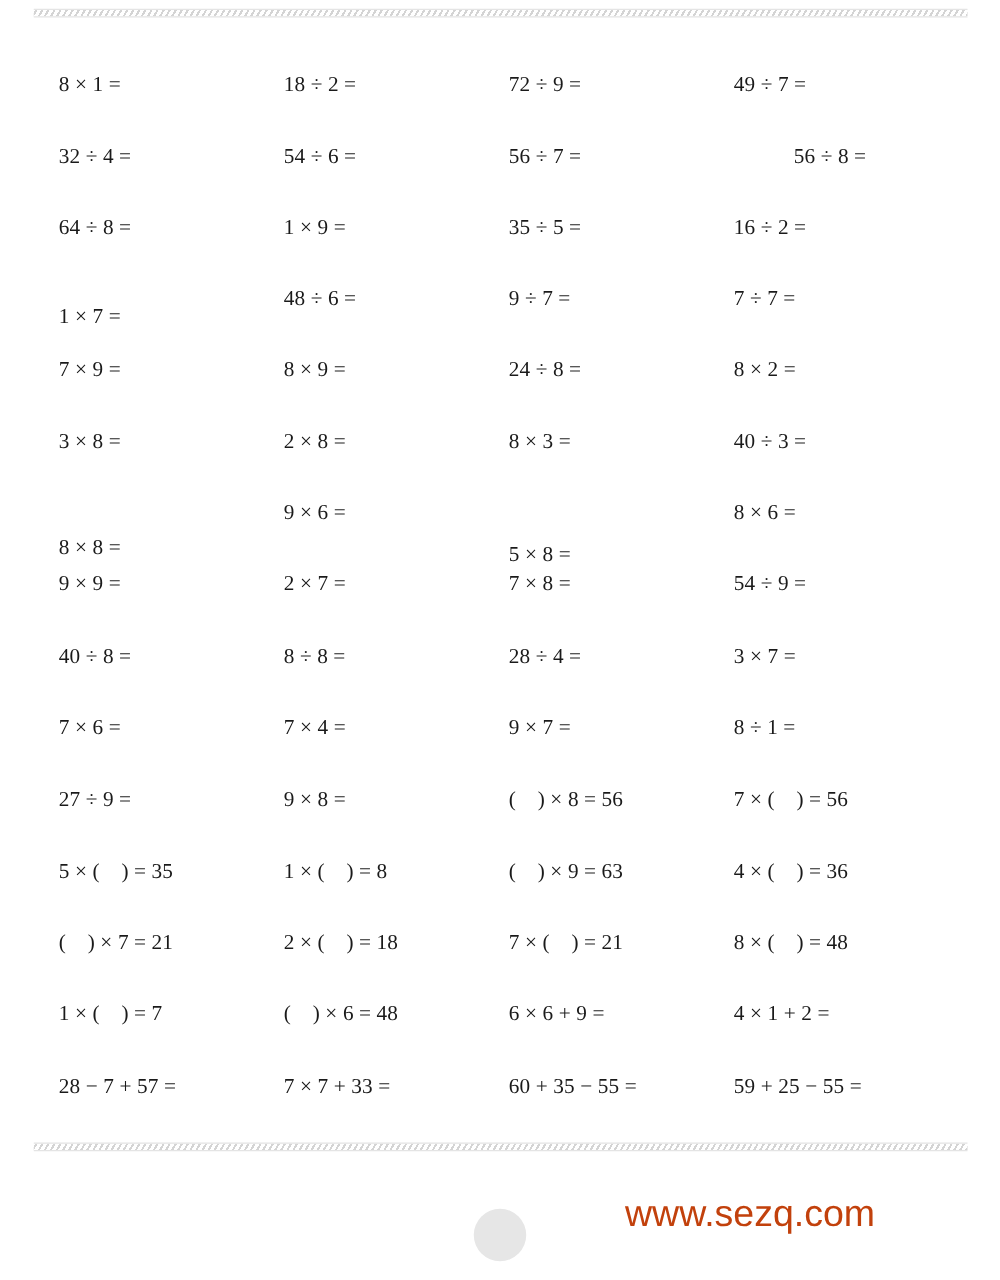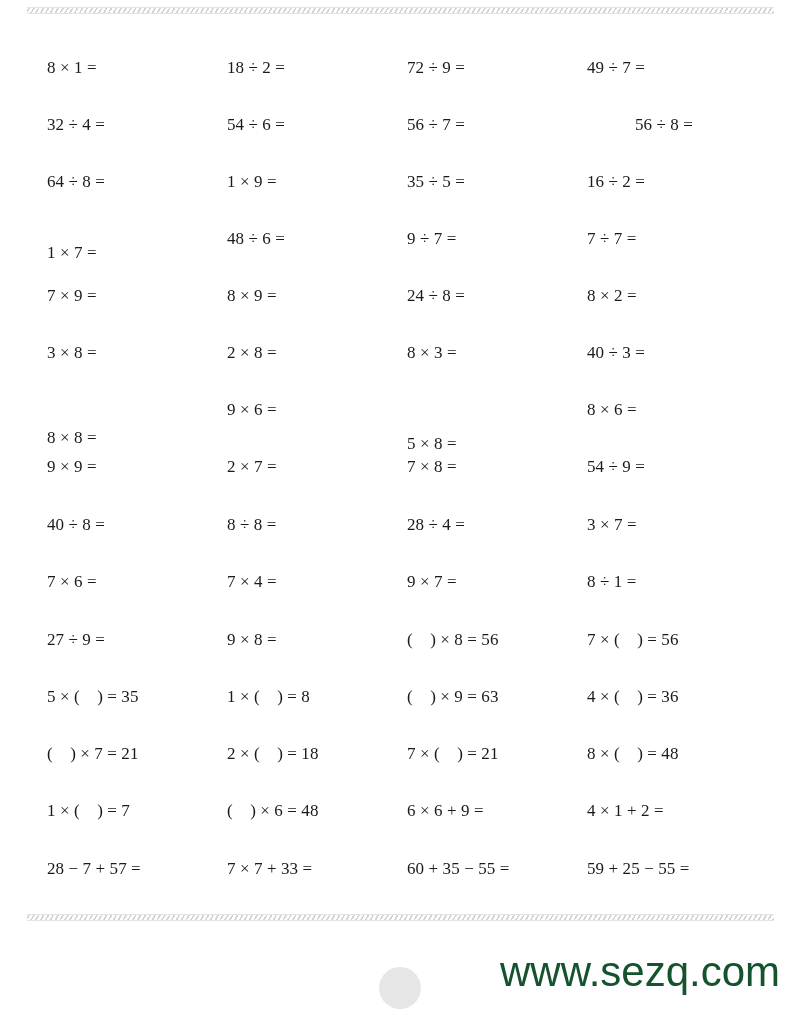--- a/index.html
+++ b/index.html
@@ -55,23 +55,23 @@
       width: 42px;
       height: 42px;
       border-radius: 50%;
       background: #e6e6e6;
     }
     .watermark {
       position: absolute;
       left: 500px;
       top: 948px;
       font-family: "Liberation Sans", "DejaVu Sans", sans-serif;
-      font-size: 42px;
+      font-size: 30px;
       line-height: 48px;
-      color: #14532d;
+      color: #c2410c;
       letter-spacing: 0px;
     }
   </style>
 </head>
 <body>
 
 <div class="stripe top"></div>
 
 <div class="grid" id="grid">
     <div class="problem" style="left: 47px; top: 58px;">8 × 1 =</div>

